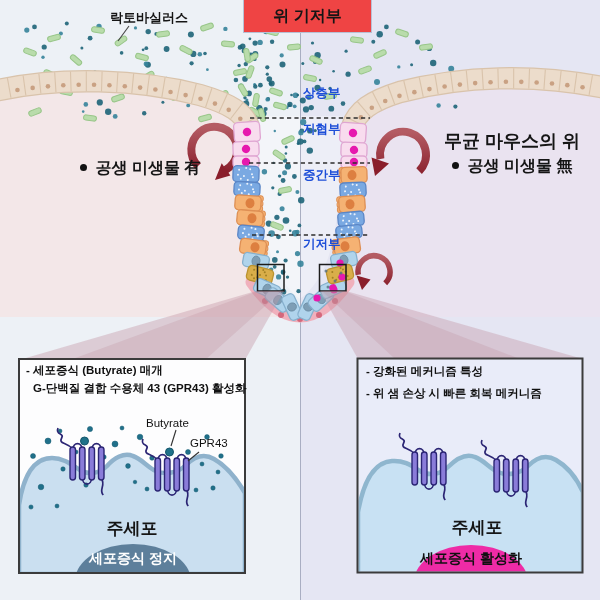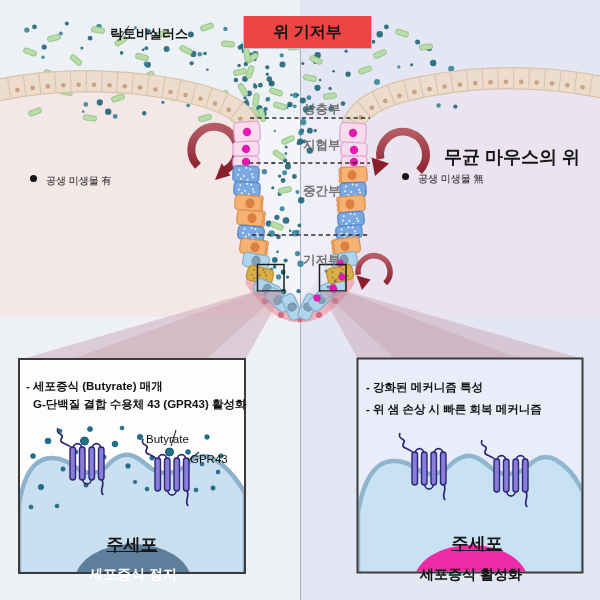--- a/index.html
+++ b/index.html
@@ -1,31 +1,31 @@
 <!DOCTYPE html>
 <html lang="ko"><head>
 <meta charset="utf-8">
 <style>
   html,body{margin:0;padding:0;background:#fff;}
   .stage{position:relative;width:600px;height:600px;overflow:hidden;
          font-family:"Liberation Sans","DejaVu Sans",sans-serif;background:#edf1f6;}
   .stage svg{position:absolute;left:0;top:0;}
-  .txt{position:absolute;color:#151515;white-space:nowrap;margin-top:16px;}
+  .txt{position:absolute;color:#151515;white-space:nowrap;}
   .title-box{left:243px;top:0;width:129px;height:33px;background:#ef4444;
              border:1px solid #b9c0d4;border-top:none;box-sizing:border-box;
              font-size:16px;font-weight:bold;line-height:31px;text-align:center;z-index:6;}
   .lacto{left:110px;top:9px;font-size:13px;font-weight:bold;z-index:5;}
   .heading{width:220px;text-align:center;font-size:18px;font-weight:bold;z-index:5;}
-  .bullet-line{width:220px;font-size:10px;font-weight:normal;z-index:5;}
+  .bullet-line{width:220px;text-align:center;font-size:16px;font-weight:bold;z-index:5;}
   .bdot{display:inline-block;width:7px;height:7px;border-radius:50%;background:#111;
         margin-right:9px;vertical-align:2px;}
-  .zone{left:303px;font-size:12.5px;font-weight:bold;color:#737373;z-index:5;}
+  .zone{left:303px;font-size:12.5px;font-weight:bold;color:#1d4ed8;z-index:5;}
   .ptext{font-size:11.5px;font-weight:600;color:#111;z-index:5;}
   .plabel{font-size:11.5px;font-weight:normal;color:#111;z-index:5;}
-  .cellname{width:80px;text-align:center;font-size:17px;font-weight:bold;z-index:5;text-decoration:underline;}
+  .cellname{width:80px;text-align:center;font-size:17px;font-weight:bold;z-index:5;}
   .badge-t{width:110px;text-align:center;font-size:14px;font-weight:bold;z-index:5;}
 </style>
 </head>
 <body>
 
 <div class="stage">
 
 <svg width="600" height="600" viewBox="0 0 600 600">
   <defs>
     <linearGradient id="ag1" gradientUnits="userSpaceOnUse" x1="214" y1="127" x2="214" y2="173">

